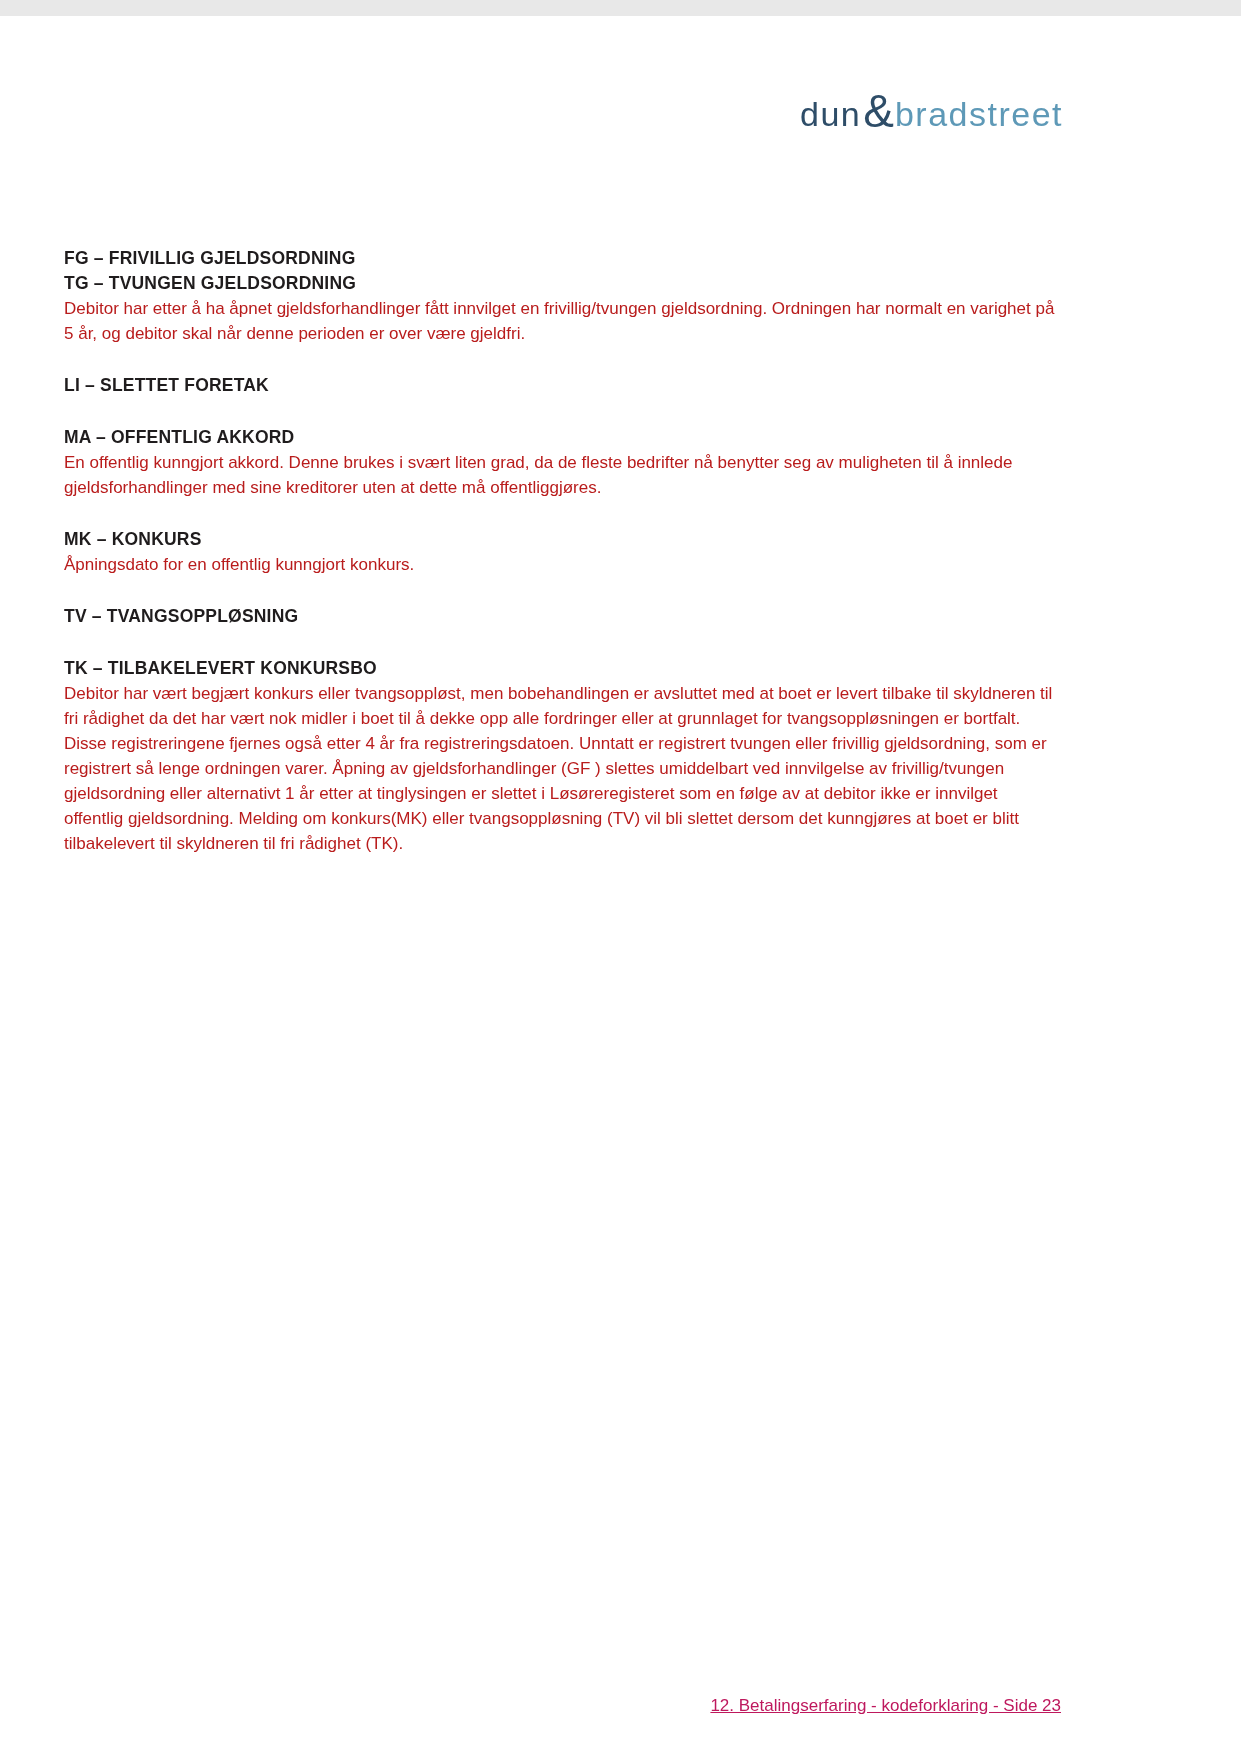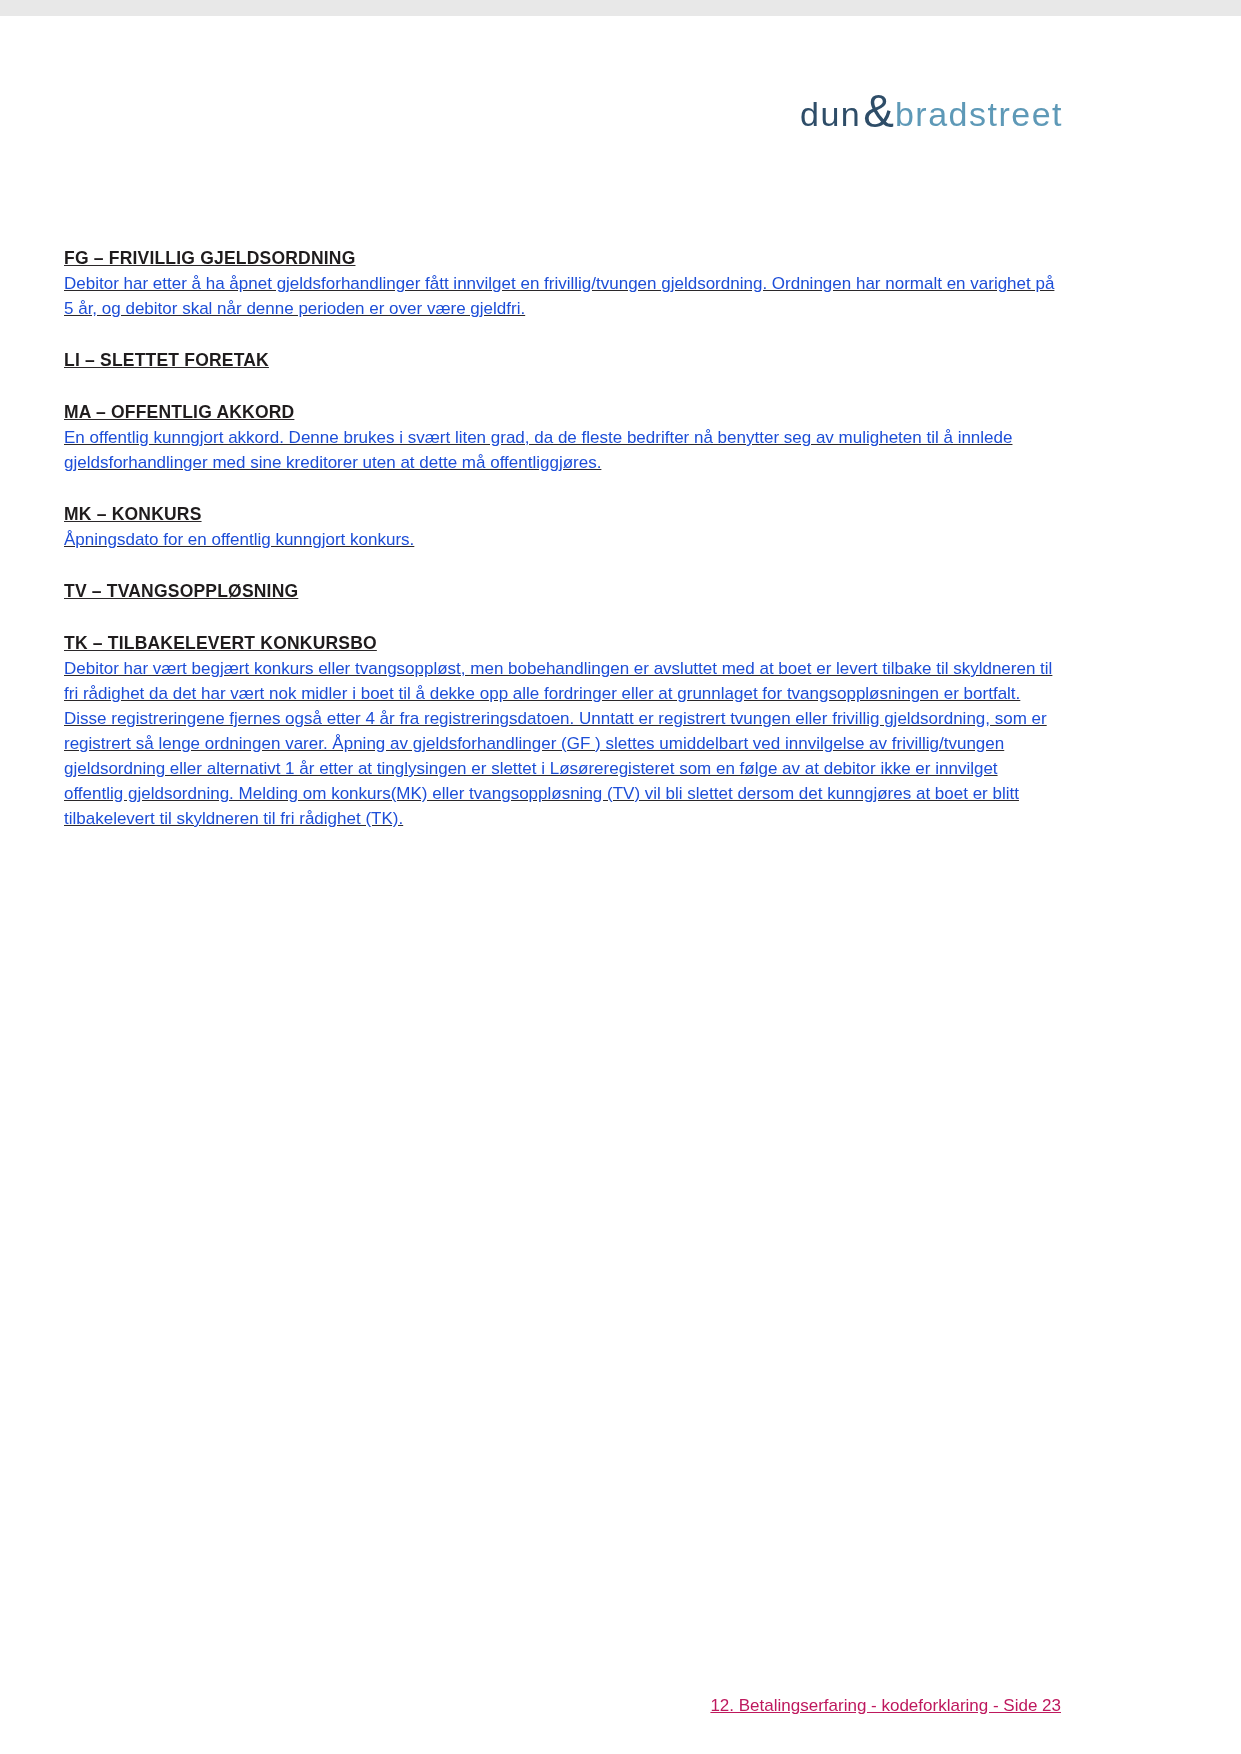--- a/index.html
+++ b/index.html
@@ -29,28 +29,28 @@
   }
   .logo-brad{
     font-size:34px;font-weight:400;letter-spacing:1.5px;
     color:#5e99b7;
     text-align:right;
   }
   
   .content{
     position:absolute;top:230px;left:64px;width:995px;
   }
-  .section{margin:0 0 27px 0;text-decoration:underline;}
+  .section{margin:0 0 27px 0;}
   .heading{
     font-size:17.5px;line-height:25px;font-weight:bold;
     color:#1f1c1d;letter-spacing:0.2px;
   }
   .para{
     font-size:17px;line-height:25px;
-    color:#1d4ed8;
+    color:#b91c1c;
   }
   
   .footer{
     position:absolute;top:1679px;right:180px;
     font-size:17px;line-height:22px;color:#be185d;
     white-space:nowrap;
     text-decoration:underline;
   }
 </style>
 </head>
@@ -61,20 +61,21 @@
   <div class="logo">
     <span class="logo-dun">dun</span>
     <span class="logo-amp">&amp;</span>
     <span class="logo-brad">bradstreet</span>
   </div>
 
   <div class="content">
 
     <div class="section">
       <div class="heading">FG – FRIVILLIG GJELDSORDNING</div>
+      <div class="heading">TG – TVUNGEN GJELDSORDNING</div>
       <div class="para">Debitor har etter å ha åpnet gjeldsforhandlinger fått innvilget en frivillig/tvungen gjeldsordning. Ordningen har normalt en varighet på 5 år, og debitor skal når denne perioden er over være gjeldfri.</div>
     </div>
 
     <div class="section">
       <div class="heading">LI – SLETTET FORETAK</div>
     </div>
 
     <div class="section">
       <div class="heading">MA – OFFENTLIG AKKORD</div>
       <div class="para">En offentlig kunngjort akkord. Denne brukes i svært liten grad, da de fleste bedrifter nå benytter seg av muligheten til å innlede gjeldsforhandlinger med sine kreditorer uten at dette må offentliggjøres.</div>

